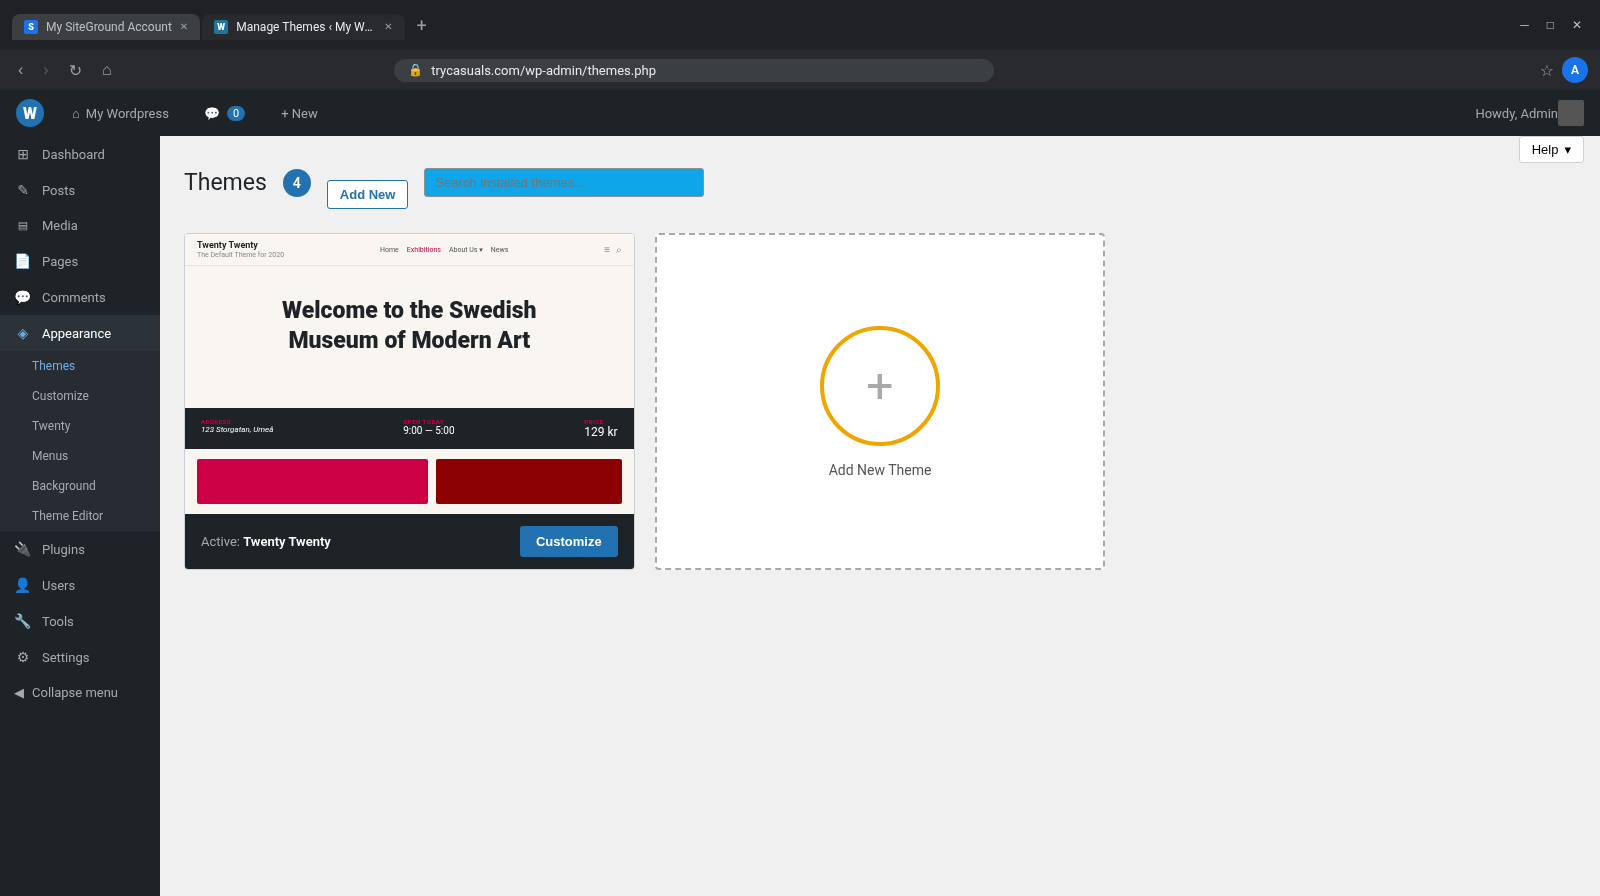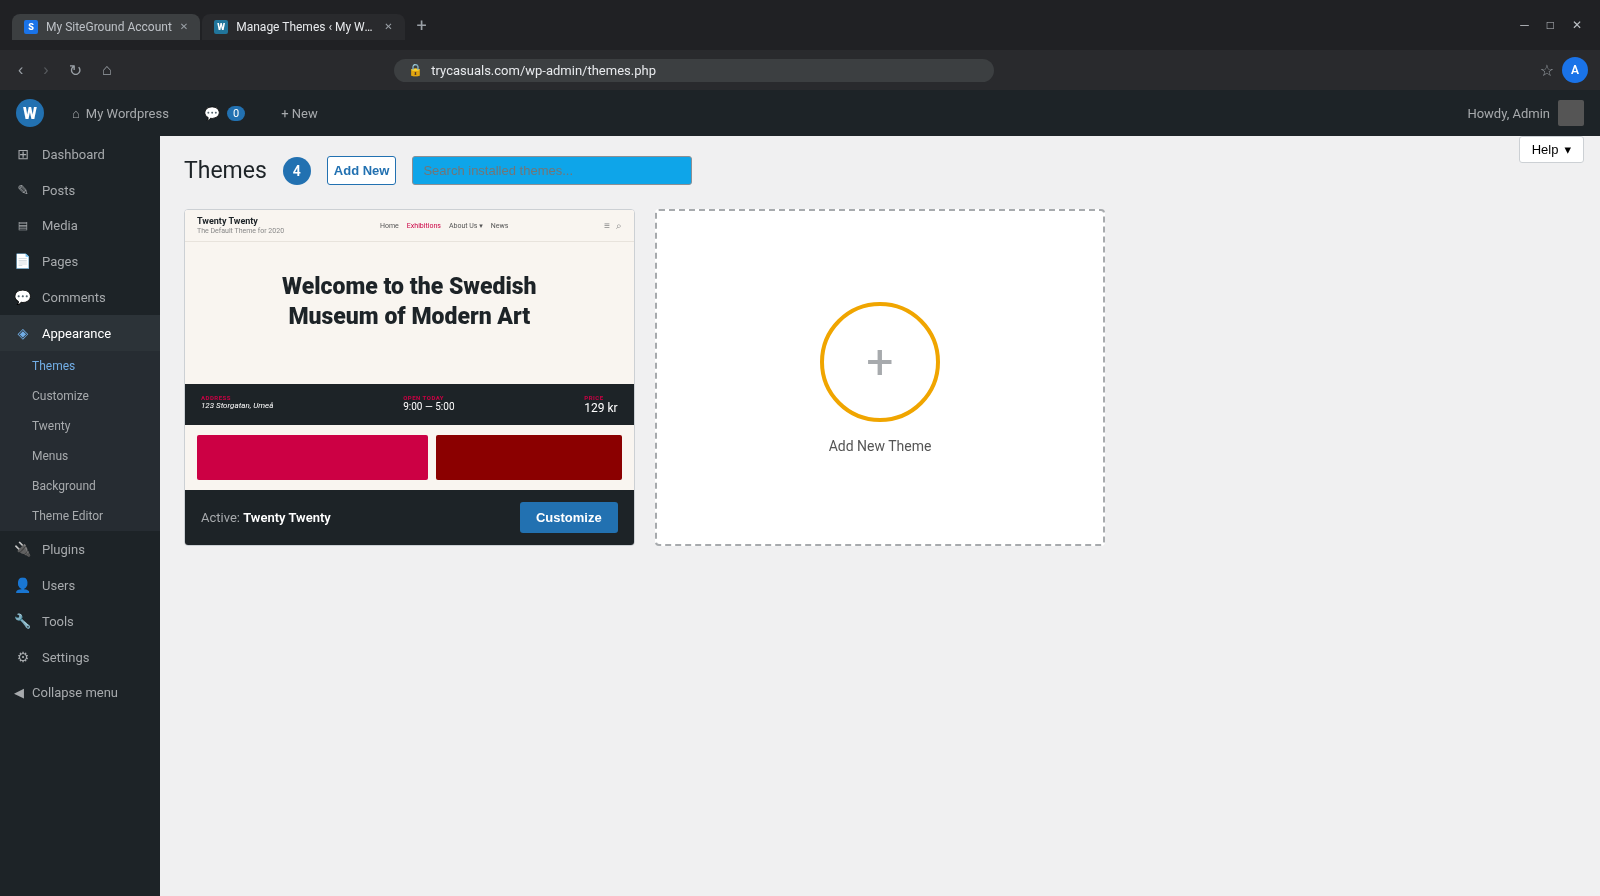--- a/index.html
+++ b/index.html
@@ -23,21 +23,21 @@
     .toolbar-right { display: flex; align-items: center; gap: 8px; margin-left: auto; }
     .bookmark-icon { color: #9aa0a6; font-size: 16px; }
     .avatar-circle { width: 26px; height: 26px; border-radius: 50%; background: #1a73e8; color: white; display: flex; align-items: center; justify-content: center; font-size: 12px; font-weight: 600; }
 
     
     .wp-admin-bar { background: #1d2327; color: #fff; height: 46px; display: flex; align-items: center; padding: 0 16px; gap: 20px; }
     .wp-logo { width: 28px; height: 28px; border-radius: 50%; background: #2271b1; display: flex; align-items: center; justify-content: center; }
     .wp-logo-inner { color: white; font-size: 16px; font-weight: 900; }
     .admin-bar-item { color: #a7aaad; font-size: 13px; cursor: pointer; display: flex; align-items: center; gap: 6px; padding: 4px 8px; border-radius: 4px; }
     .admin-bar-item .comments-badge { background: #2271b1; color: white; border-radius: 10px; padding: 1px 6px; font-size: 11px; }
-    .howdy { margin-left: auto; color: #a7aaad; font-size: 13px; display: flex; align-items: center; gap: 8px; }
+    .howdy { margin-left: auto; color: #a7aaad; font-size: 13px; display: flex; align-items: center; }
     .admin-avatar { width: 26px; height: 26px; border-radius: 2px; background: #555; }
 
     
     .wp-layout { display: flex; height: calc(896px - 50px - 40px - 46px); }
 
     
     .wp-sidebar { width: 160px; background: #1d2327; color: #fff; flex-shrink: 0; overflow-y: auto; }
     .sidebar-menu { list-style: none; }
     .sidebar-item { display: flex; align-items: center; gap: 10px; padding: 10px 14px; color: #a7aaad; cursor: pointer; font-size: 13px; white-space: nowrap; }
     .sidebar-item.active-parent { color: #fff; }
@@ -45,21 +45,21 @@
     .sidebar-submenu { list-style: none; background: #262c32; }
     .sidebar-subitem { padding: 8px 14px 8px 32px; color: #a7aaad; cursor: pointer; font-size: 12px; }
     .sidebar-subitem.active { color: #72aee6; }
     .collapse-menu { padding: 10px 14px; color: #a7aaad; cursor: pointer; display: flex; align-items: center; gap: 8px; font-size: 13px; }
 
     
     .wp-main { flex: 1; overflow-y: auto; padding: 20px 24px; background: #f0f0f1; }
     .page-header { display: flex; align-items: center; gap: 16px; margin-bottom: 24px; }
     .page-title { font-size: 23px; font-weight: 400; color: #1d2327; }
     .themes-count { background: #2271b1; color: #fff; border-radius: 50%; width: 28px; height: 28px; display: flex; align-items: center; justify-content: center; font-size: 14px; font-weight: 600; }
-    .add-new-btn { background: #fff; color: #2271b1; border: 1px solid #2271b1; padding: 6px 6px; border-radius: 3px; cursor: pointer; font-size: 13px; font-weight: 600; }
+    .add-new-btn { background: #fff; color: #2271b1; border: 1px solid #2271b1; padding: 6px 12px; border-radius: 3px; cursor: pointer; font-size: 13px; font-weight: 600; margin-top: 24px; }
     .search-input { border: 1px solid #8c8f94; padding: 6px 10px; border-radius: 3px; font-size: 13px; width: 280px; background: #0ea5e9; color: #3c434a; }
 
     
     .themes-grid { display: grid; grid-template-columns: repeat(auto-fill, minmax(360px, 1fr)); gap: 20px; }
     .theme-card { background: #fff; border: 1px solid #ccd0d4; border-radius: 4px; overflow: hidden; position: relative; cursor: pointer; }
     .theme-preview { width: 100%; height: 280px; overflow: hidden; position: relative; }
     .theme-preview-inner { width: 100%; height: 100%; background: #f9f5f0; display: flex; flex-direction: column; }
 
     
     .tt-nav { background: #f9f5f0; padding: 6px 12px; display: flex; align-items: center; justify-content: space-between; border-bottom: 1px solid #e0dbd4; font-size: 8px; color: #555; }

